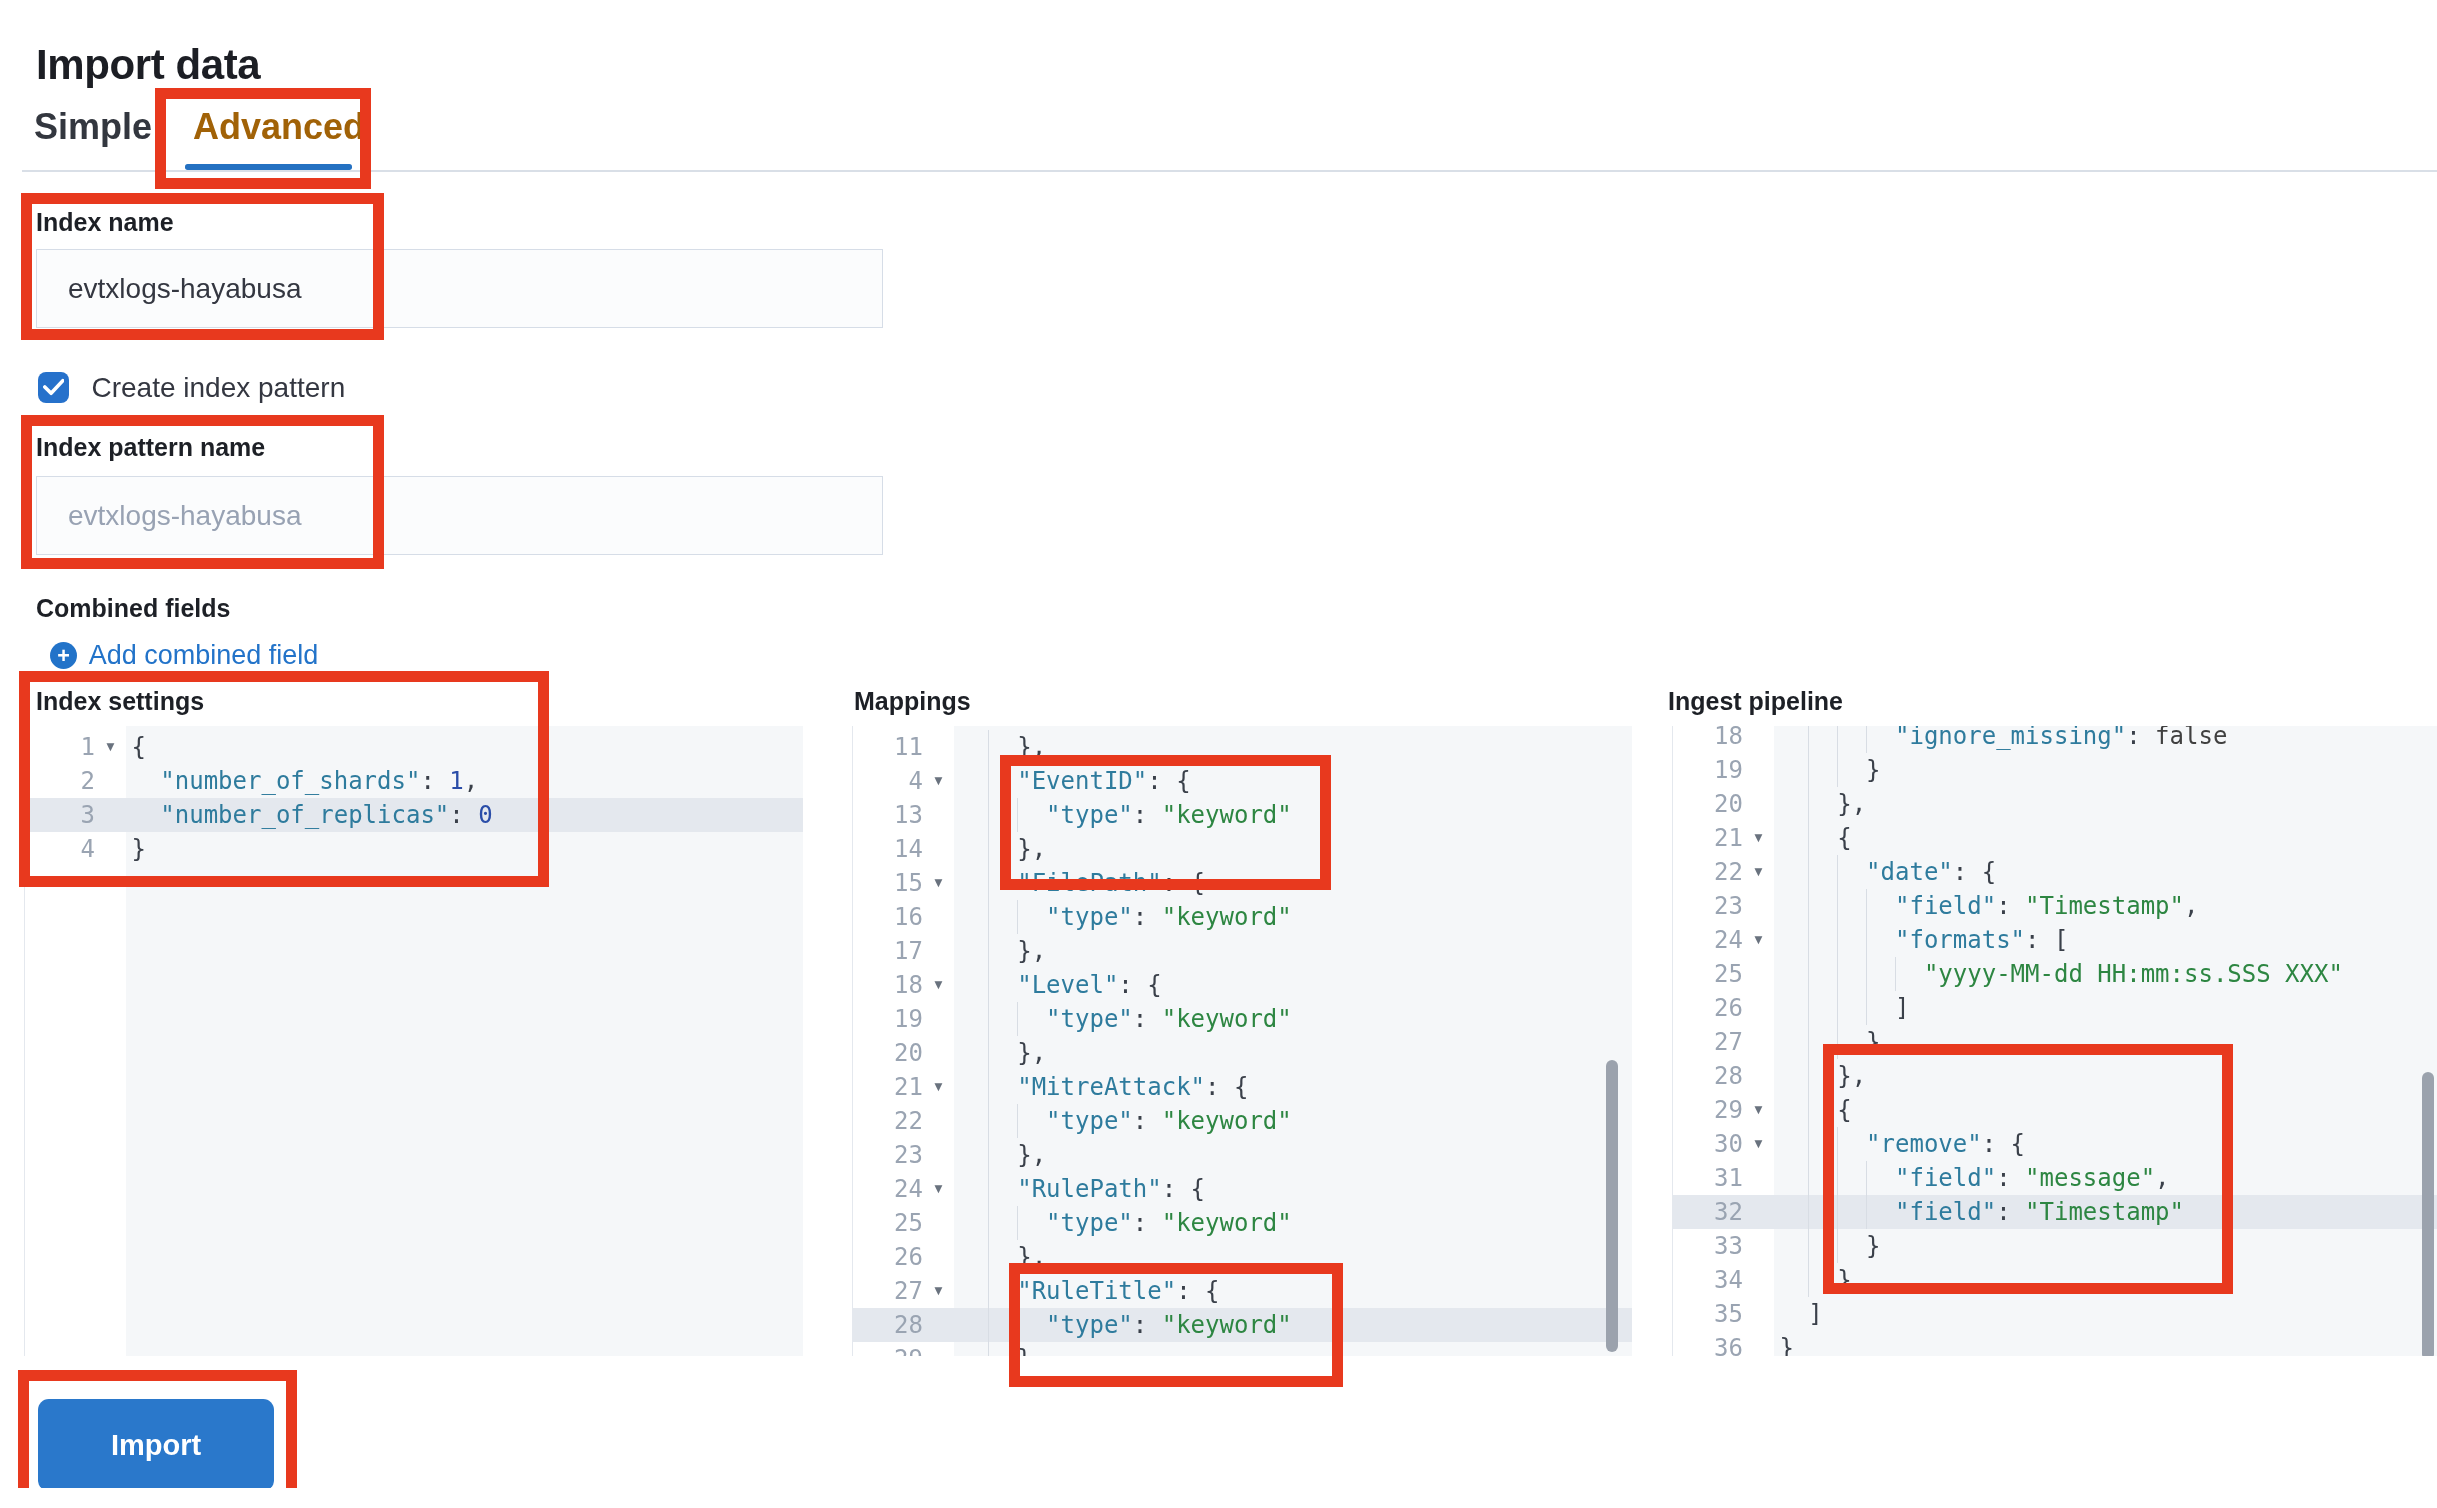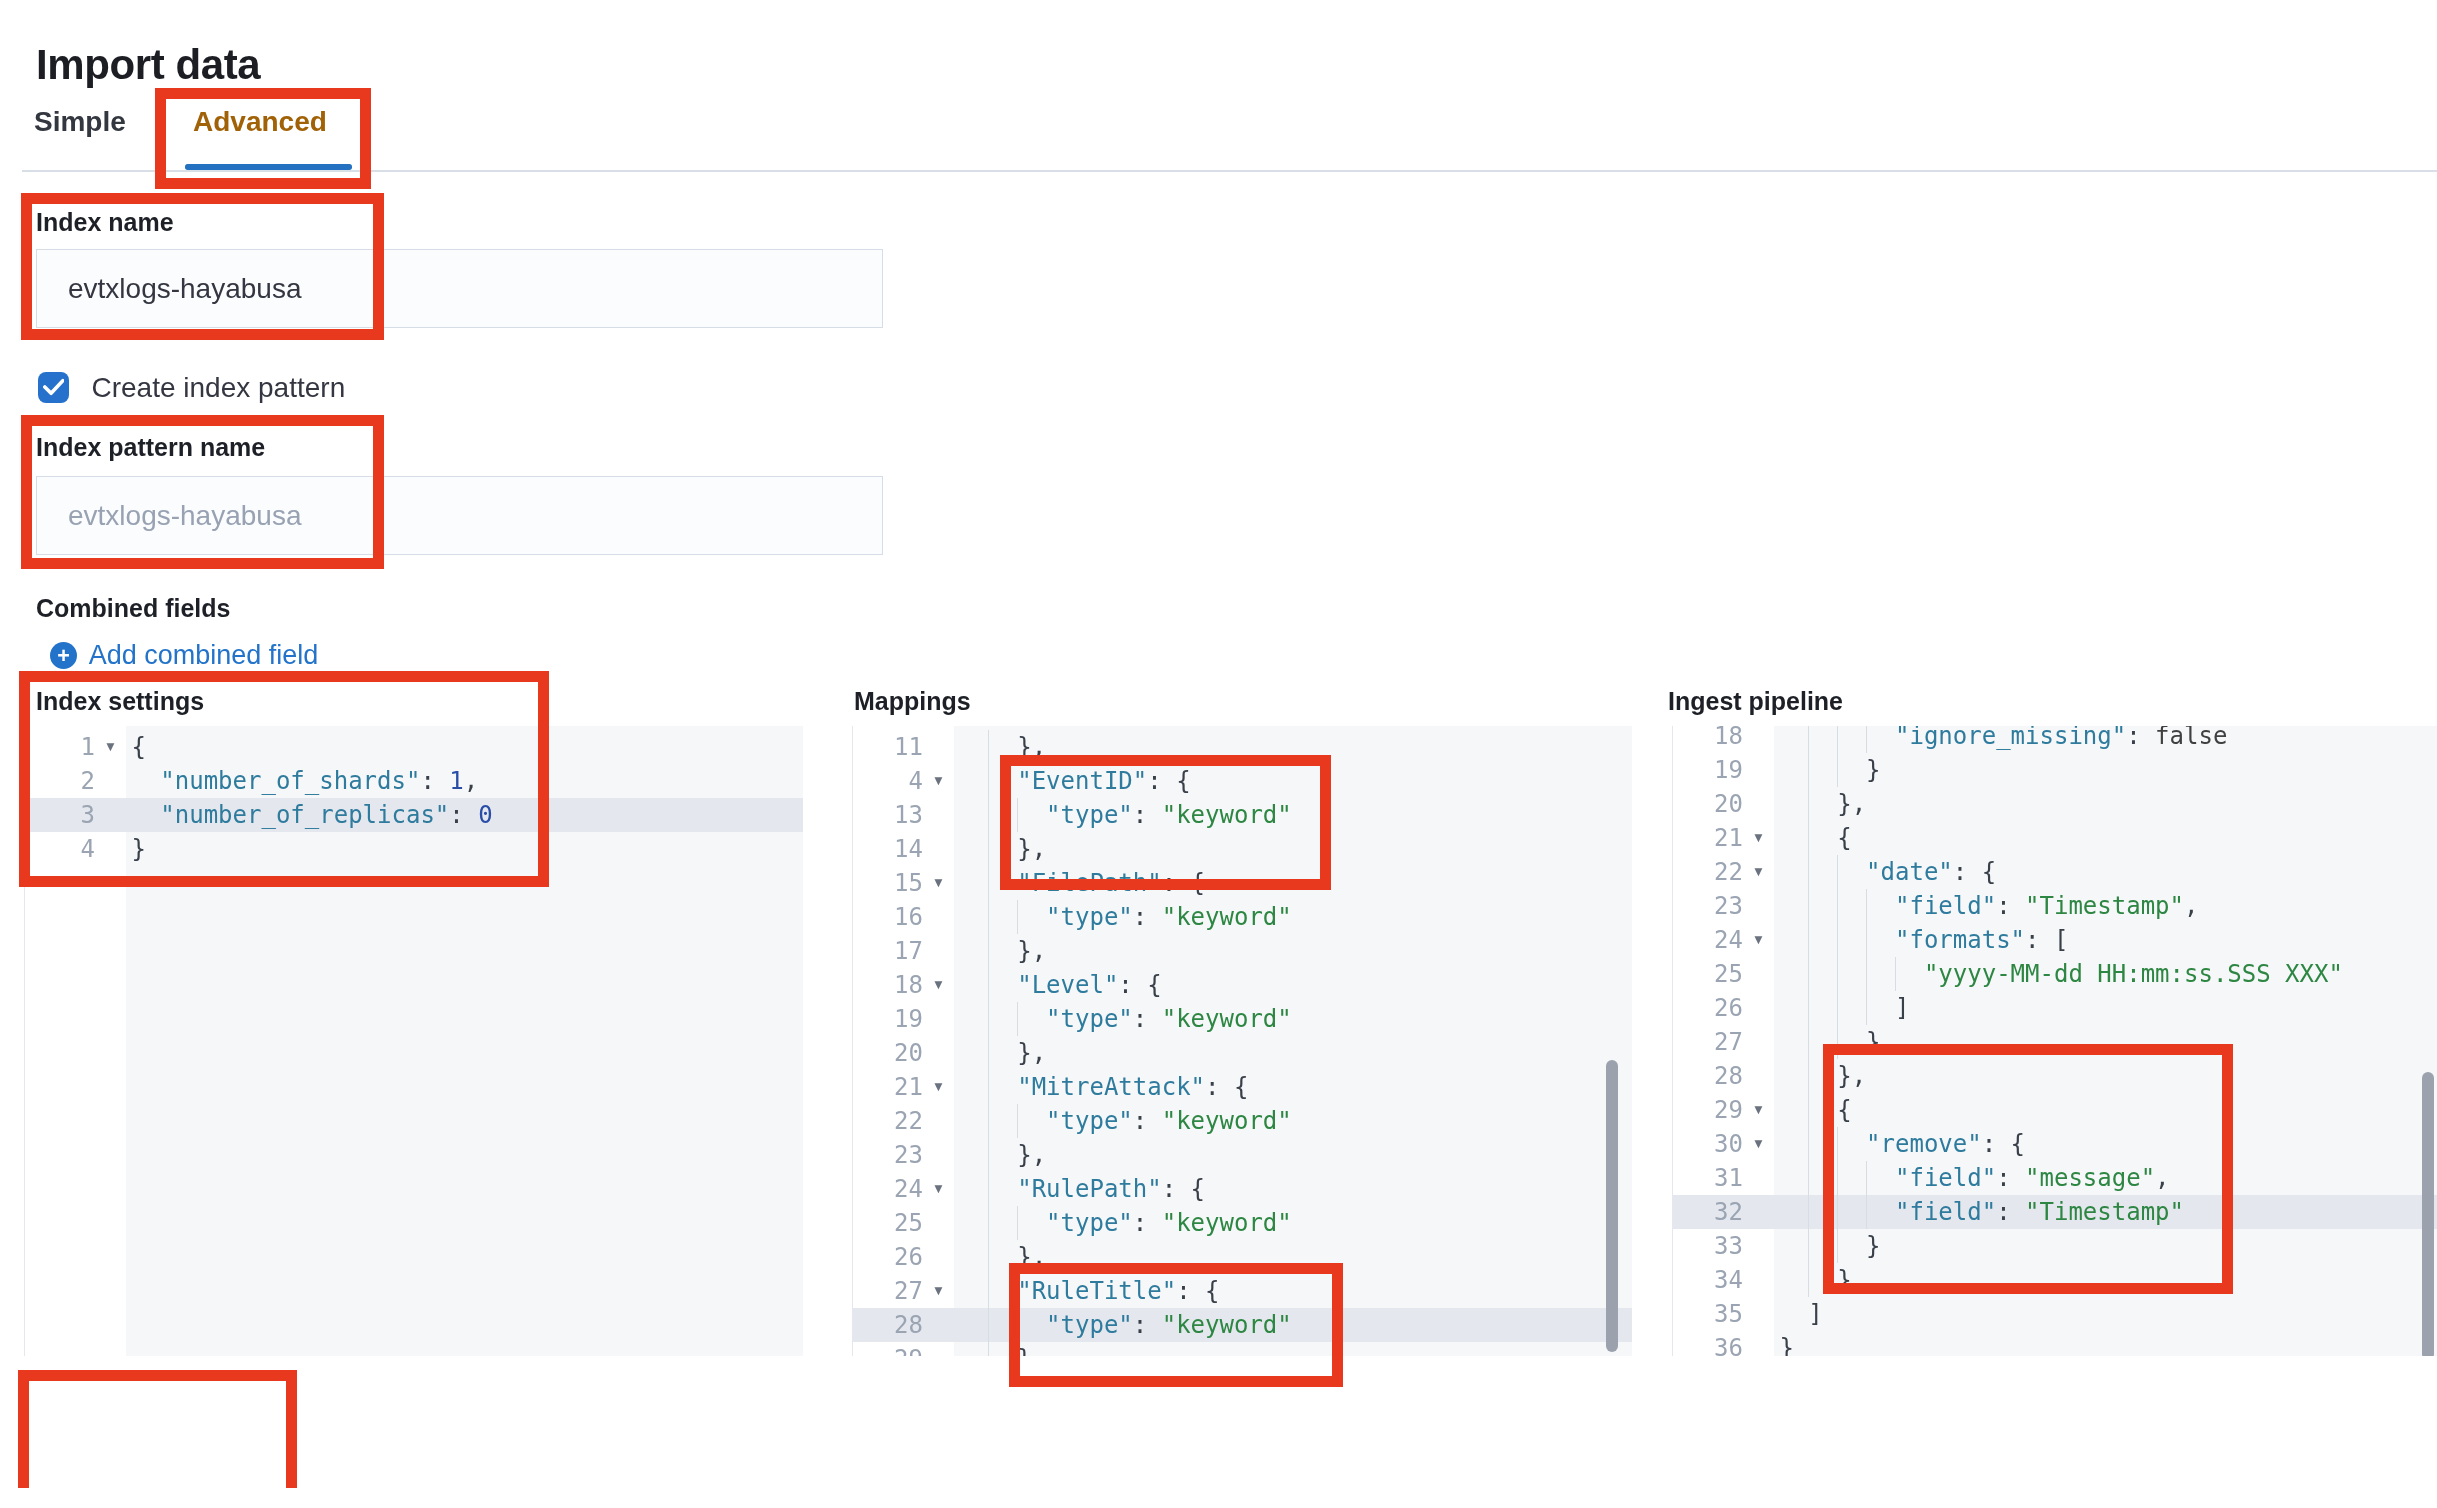--- a/index.html
+++ b/index.html
@@ -1,21 +1,21 @@
 <!DOCTYPE html>
 <html style="font-size:14.4px"><head>
 <meta charset="utf-8">
 <style>
   html,body{margin:0;padding:0;background:#fff;}
   .page{position:relative;width:2438px;height:1488px;overflow:hidden;background:#ffffff;
         font-family:"Liberation Sans",sans-serif;color:#343741;}
 
   .page-title{position:absolute;left:36px;top:12.6px;font-size:42px;font-weight:700;color:#1c1e24;letter-spacing:-0.4px;}
 
-  .tab{position:absolute;top:106px;font-size:28px;font-weight:700;cursor:pointer;}
+  .tab{position:absolute;top:106px;font-size:36px;font-weight:700;cursor:pointer;}
   .tab-simple{left:34px;color:#33373f;}
   .tab-advanced{left:193px;color:#a16207;}
   .tab-underline{position:absolute;left:185px;top:164px;width:167px;height:6.3px;background:#2471c2;border-radius:2.7px;}
   .tabs-divider{position:absolute;left:21.6px;top:170px;width:2416px;height:1.8px;background:#d9dfe7;}
 
   .field-label{position:absolute;font-size:25px;font-weight:700;color:#1d2026;}
   .lbl-index-name{left:36px;top:208px;}
   .lbl-index-pattern{left:36px;top:433px;}
   .lbl-combined{left:36px;top:594px;}
   .lbl-editor{font-size:25px;font-weight:700;color:#1d2026;position:absolute;top:687px;}
@@ -331,20 +331,21 @@
           <div class="codetxt"><span>  </span><span class="tk-p">]</span></div>
         </div>
         <div class="crow">
           <span class="ln">36</span>
           <span class="fold"></span>
           <div class="codetxt"><span class="tk-p">}</span></div>
         </div>
       </div>
     </div>
 
+  <button class="import-btn">Import</button>
 
   <div class="anno anno-advanced"></div>
   <div class="anno anno-index-name"></div>
   <div class="anno anno-index-pattern"></div>
   <div class="anno anno-index-settings"></div>
   <div class="anno anno-import"></div>
   <div class="anno anno-eventid"></div>
   <div class="anno anno-ruletitle"></div>
   <div class="anno anno-remove"></div>
 

